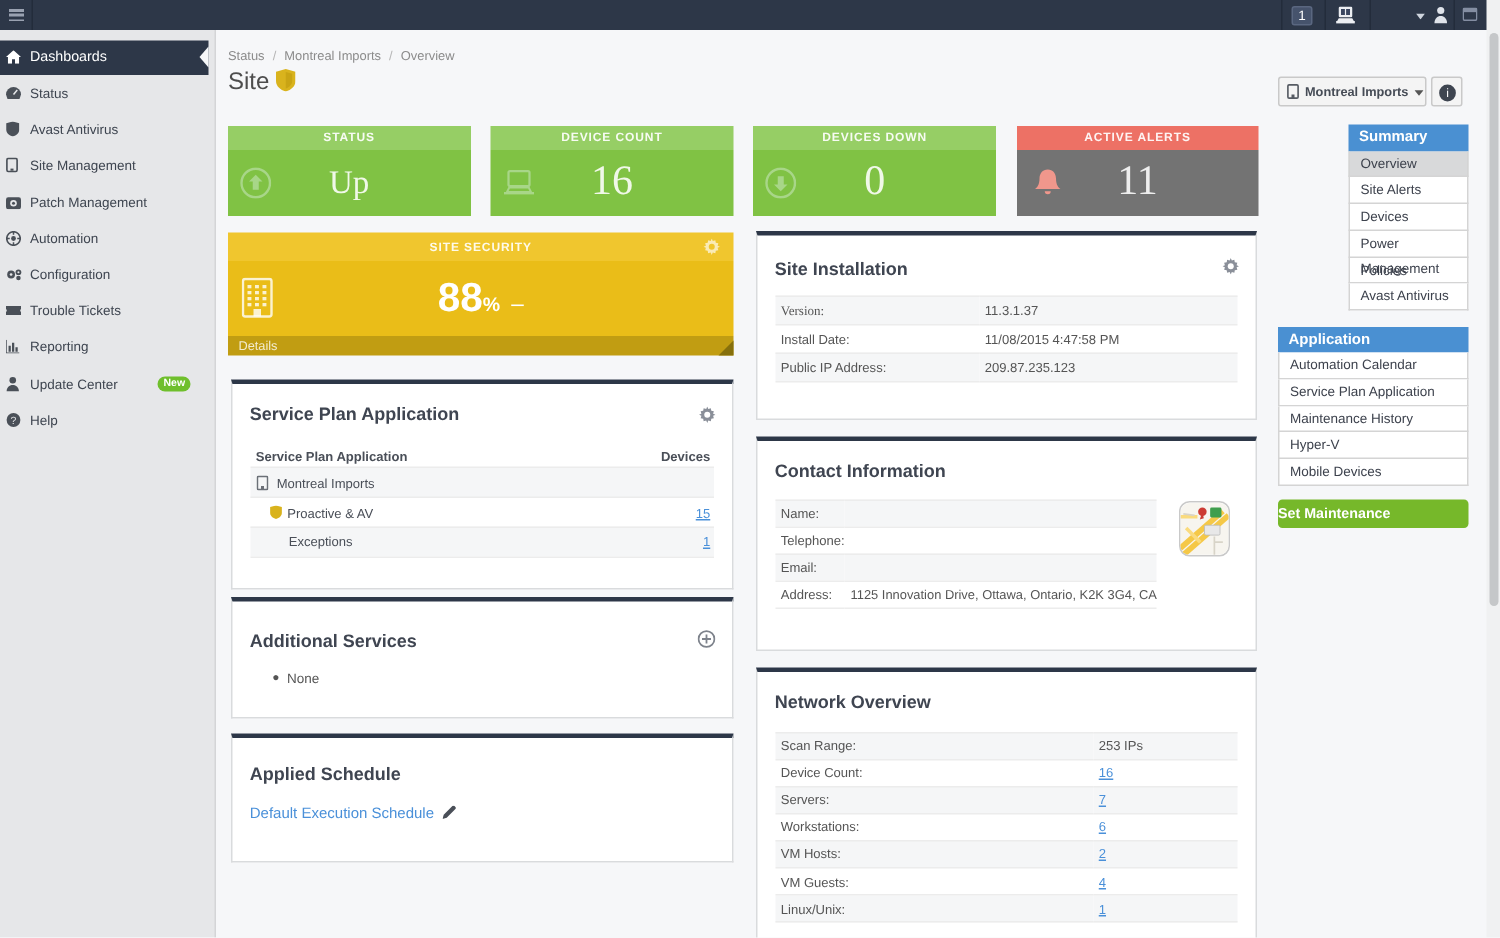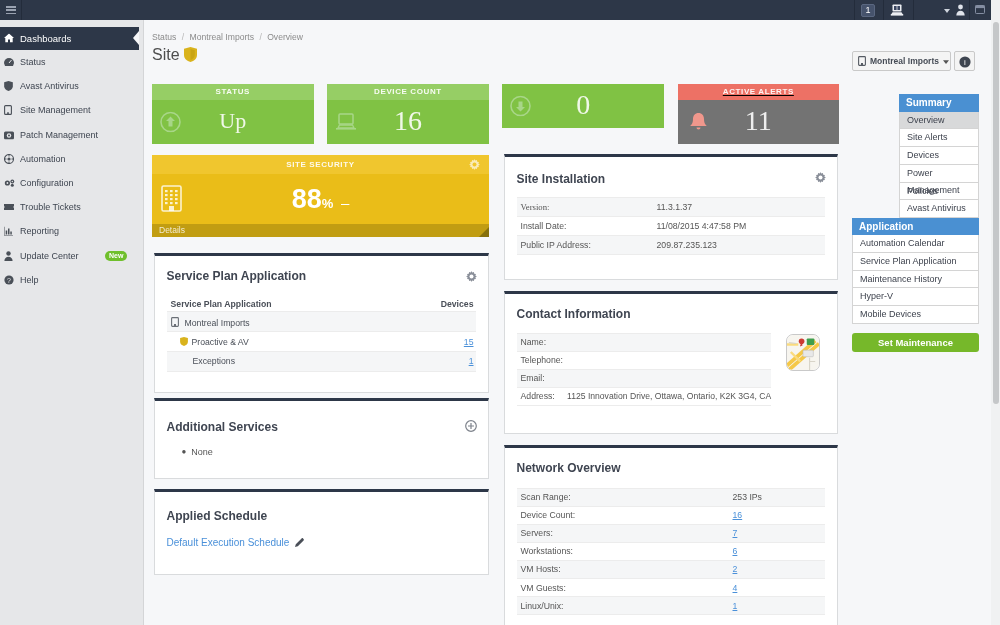--- a/index.html
+++ b/index.html
@@ -69,21 +69,21 @@
 a.lnk { color:#4a90d9; text-decoration:underline; }
 a.lnk2 { color:#4a90d9; text-decoration:none; }
 
 
 #rsb-drop { position:absolute; left:852px; top:51px; width:99px; height:20px; background:#f4f4f4; border:1px solid #c9c9c9; border-radius:2px; font-size:8.5px; font-weight:bold; color:#464c56; line-height:18px; white-space:nowrap; overflow:hidden; }
 #rsb-help { position:absolute; left:953.5px; top:51px; width:21.5px; height:20px; background:#f4f4f4; border:1px solid #c9c9c9; border-radius:2px; }
 .rsb-box { position:absolute; left:852px; width:127px; }
 .rsb-hd { background:#4a90d2; color:#fff; font-size:10px; font-weight:bold; height:17.5px; line-height:17.5px; padding-left:7px; }
 .rsb-it { background:#fff; border:1px solid #d4d4d4; border-top:none; font-size:9px; color:#3d424d; height:17.8px; line-height:16.8px; padding-left:7px; }
 .rsb-it.sel { background:#d8d9da; }
-#setmaint { position:absolute; left:852px; top:333px; width:127px; height:19px; background:#76b82a; border-radius:3px; color:#fff; font-size:9.5px; font-weight:bold; text-align:center; line-height:19px; }
+#setmaint { position:absolute; left:852px; top:333px; width:127px; height:19px; background:#76b82a; border-radius:3px; color:#fff; font-size:9.5px; font-weight:bold; line-height:19px; }
 </style>
 </head>
 <body>
 
 <div id="topbar">
   <div id="hamburger">
       <span></span>
       <span></span>
       <span></span>
     </div>
@@ -223,29 +223,30 @@
   <div class="bd">
     <svg width="22" height="18" viewBox="0 0 22 18">
         <rect x="4" y="1" width="14" height="10" rx="1" fill="none" stroke="#a8d688" stroke-width="1.5"></rect>
         <path d="M3 15l1.5-3h13l1.5 3z" fill="none" stroke="#a8d688" stroke-width="1.3"></path>
         <rect x="1" y="15" width="20" height="1.6" fill="#a8d688"></rect>
       </svg>
     <div class="num">16</div>
   </div>
 </div>
 <div class="tile green" style="left:502.4px;">
+  <div class="hd">DEVICES DOWN</div>
   <div class="bd">
     <svg width="21" height="21" viewBox="0 0 21 21">
         <circle cx="10.5" cy="10.5" r="9.5" fill="none" stroke="#a8d688" stroke-width="1.6"></circle>
         <path d="M10.5 16L6 11.5h2.5V6h4v5.5H15z" fill="#a8d688"></path>
       </svg>
     <div class="num">0</div>
   </div>
 </div>
-<div class="tile red" style="left:677.6px;text-decoration:underline;">
+<div class="tile red" style="left:677.6px;">
   <div class="hd">ACTIVE ALERTS</div>
   <div class="bd">
     <svg style="left:11px;" width="19" height="20" viewBox="0 0 19 20">
         <path d="M9.5 1c3.4 0 5.5 2.6 5.5 6 0 4.5 1.8 6.2 3 7H1c1.2-0.8 3-2.5 3-7 0-3.4 2.1-6 5.5-6z" fill="#f0978c"></path>
         <path d="M7.5 15.5a2 2 0 004 0z" fill="#f0978c"></path>
       </svg>
     <div class="num">11</div>
   </div>
 </div>
 
@@ -450,21 +451,21 @@
       <rect x="3" y="7" width="2" height="2.4" fill="#565b63"></rect>
     </svg>Montreal Imports <svg width="6" height="4" viewBox="0 0 8 5" style="margin-left:2px;">
       <path d="M0 0h8L4 5z" fill="#555"></path>
     </svg>
 </div>
 <div id="rsb-help"><svg width="12" height="12" viewBox="0 0 12 12" style="margin:3.5px 0 0 4px;">
       <circle cx="6" cy="6" r="5.6" fill="#3e4550"></circle>
       <text x="6" y="8.8" font-size="8" fill="#fff" text-anchor="middle" font-family="Liberation Sans">i</text>
     </svg></div>
 
-<div class="rsb-box" style="top:94px;padding-left:47px;">
+<div class="rsb-box" style="top:83px;padding-left:47px;">
   <div class="rsb-hd">Summary</div>
   <div class="rsb-it sel">Overview</div>
   <div class="rsb-it">Site Alerts</div>
   <div class="rsb-it">Devices</div>
   <div class="rsb-it">Power Management</div>
   <div class="rsb-it">Policies</div>
   <div class="rsb-it">Avast Antivirus</div>
 </div>
 
 <div class="rsb-box" style="top:217.5px;">

